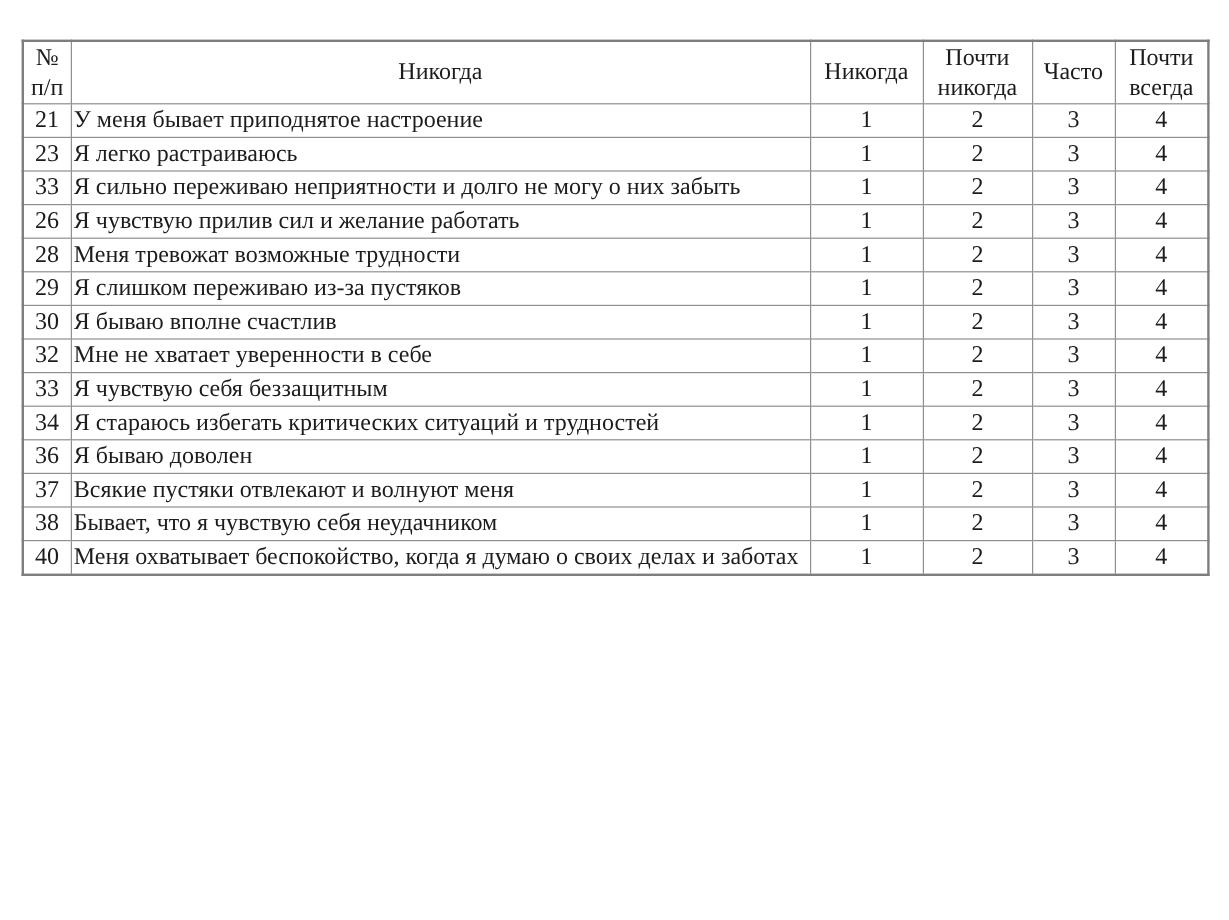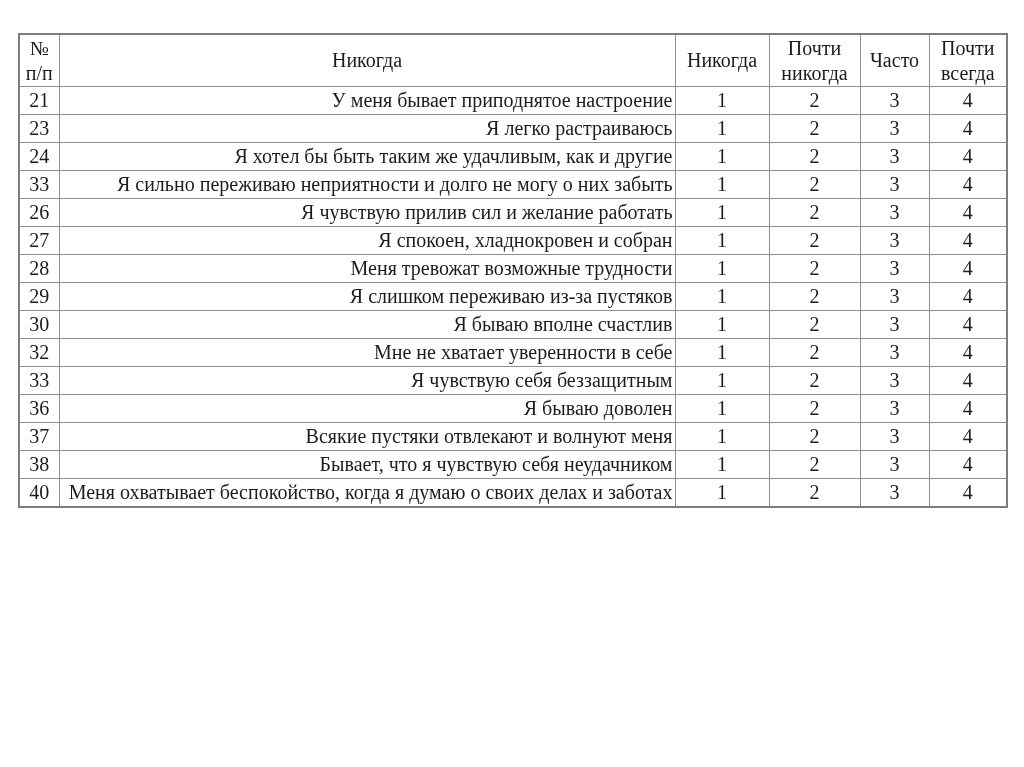--- a/index.html
+++ b/index.html
@@ -45,21 +45,21 @@
   }
   .questionnaire tbody tr {
     height: 27px;
     padding-left: 36px;
   }
   .questionnaire tbody td {
     vertical-align: middle;
     padding: 1px 2px;
   }
   .c-num  { text-align: center; }
-  .c-stmt { text-align: right; padding: 1px 14px 1px 6px; }
+  .c-stmt { text-align: left; padding: 1px 14px 1px 6px; }
   .c-val  { text-align: center; }
 </style>
 </head>
 <body>
 
 <div class="slide">
   <table class="questionnaire">
     <colgroup>
       <col style="width:40px">
       <col style="width:616px">
@@ -90,46 +90,30 @@
   </tr>
         <tr>
     <td class="c-num">23</td>
     <td class="c-stmt">Я легко растраиваюсь</td>
     <td class="c-val">1</td>
     <td class="c-val">2</td>
     <td class="c-val">3</td>
     <td class="c-val">4</td>
   </tr>
         <tr>
-    <td class="c-num">24</td>
-    <td class="c-stmt">Я хотел бы быть таким же удачливым, как и другие</td>
-    <td class="c-val">1</td>
-    <td class="c-val">2</td>
-    <td class="c-val">3</td>
-    <td class="c-val">4</td>
-  </tr>
-        <tr>
     <td class="c-num">33</td>
     <td class="c-stmt">Я сильно переживаю неприятности и долго не могу о них забыть</td>
     <td class="c-val">1</td>
     <td class="c-val">2</td>
     <td class="c-val">3</td>
     <td class="c-val">4</td>
   </tr>
         <tr>
     <td class="c-num">26</td>
     <td class="c-stmt">Я чувствую прилив сил и желание работать</td>
-    <td class="c-val">1</td>
-    <td class="c-val">2</td>
-    <td class="c-val">3</td>
-    <td class="c-val">4</td>
-  </tr>
-        <tr>
-    <td class="c-num">27</td>
-    <td class="c-stmt">Я спокоен, хладнокровен и собран</td>
     <td class="c-val">1</td>
     <td class="c-val">2</td>
     <td class="c-val">3</td>
     <td class="c-val">4</td>
   </tr>
         <tr>
     <td class="c-num">28</td>
     <td class="c-stmt">Меня тревожат возможные трудности</td>
     <td class="c-val">1</td>
     <td class="c-val">2</td>
@@ -162,20 +146,28 @@
   </tr>
         <tr>
     <td class="c-num">33</td>
     <td class="c-stmt">Я чувствую себя беззащитным</td>
     <td class="c-val">1</td>
     <td class="c-val">2</td>
     <td class="c-val">3</td>
     <td class="c-val">4</td>
   </tr>
         <tr>
+    <td class="c-num">34</td>
+    <td class="c-stmt">Я стараюсь избегать критических ситуаций и трудностей</td>
+    <td class="c-val">1</td>
+    <td class="c-val">2</td>
+    <td class="c-val">3</td>
+    <td class="c-val">4</td>
+  </tr>
+        <tr>
     <td class="c-num">36</td>
     <td class="c-stmt">Я бываю доволен</td>
     <td class="c-val">1</td>
     <td class="c-val">2</td>
     <td class="c-val">3</td>
     <td class="c-val">4</td>
   </tr>
         <tr>
     <td class="c-num">37</td>
     <td class="c-stmt">Всякие пустяки отвлекают и волнуют меня</td>

